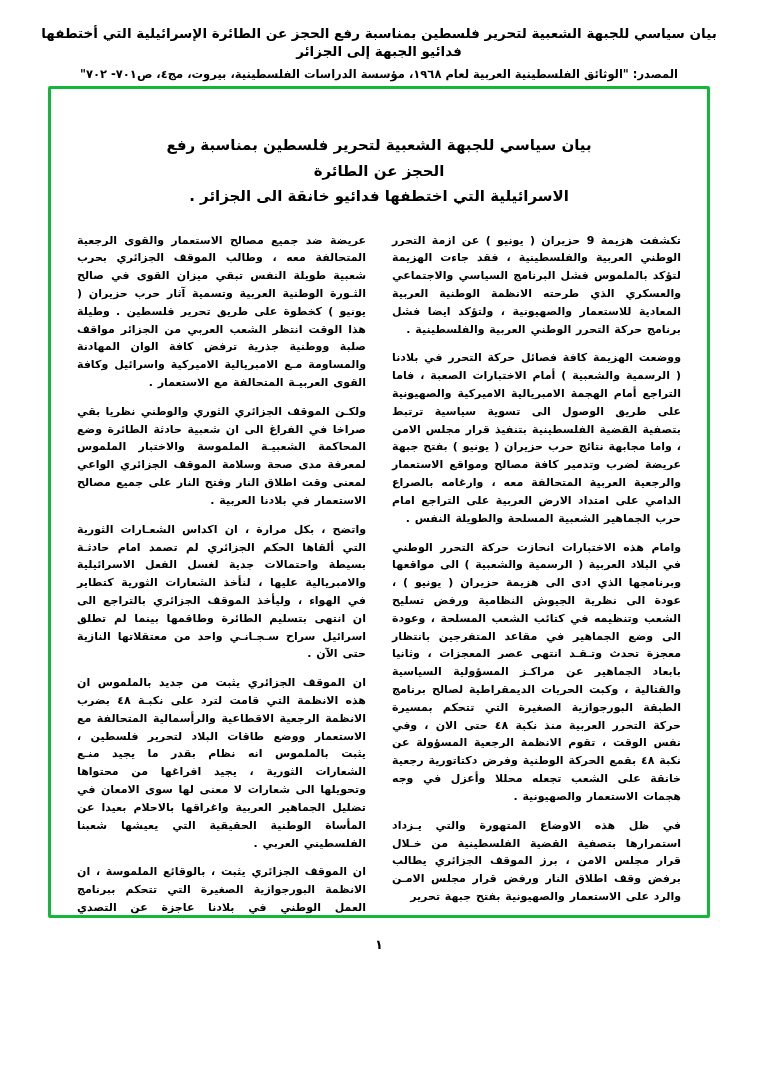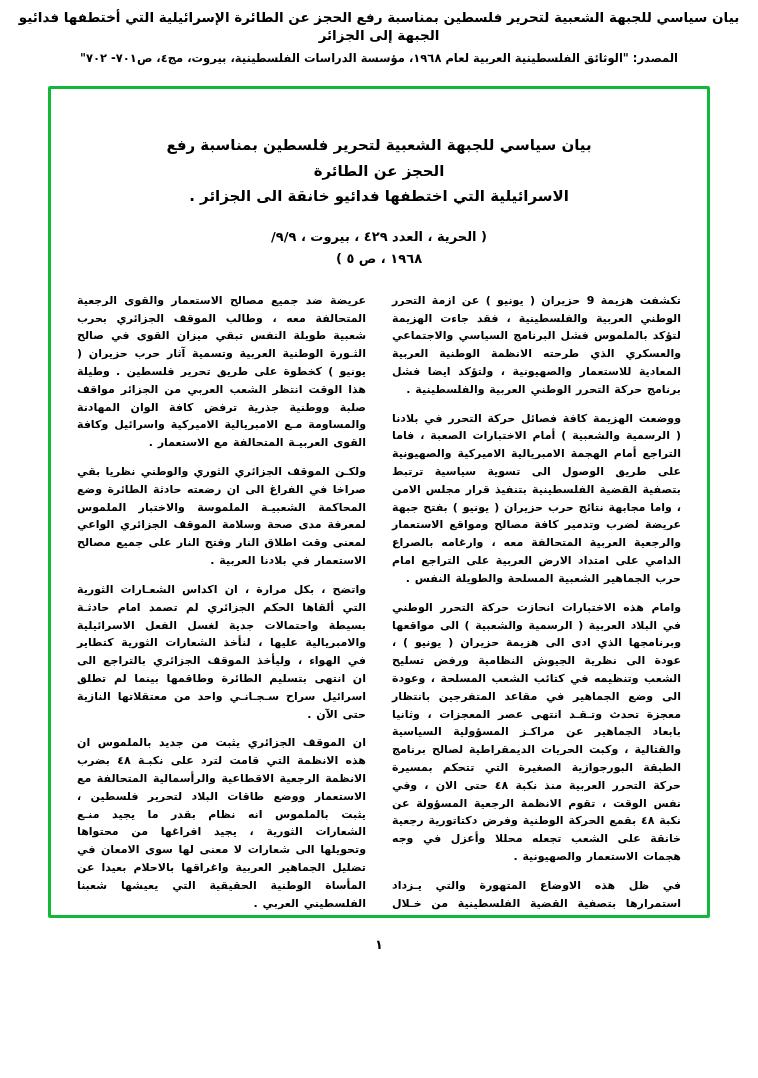--- a/index.html
+++ b/index.html
@@ -13,21 +13,21 @@
     font-family: "DejaVu Sans", sans-serif;
     color: #000000;
     position: relative;
     overflow: hidden;
   }
   .page {
     width: 758px;
     height: 966px;
     position: relative;
     box-sizing: border-box;
-    padding: 0;
+    padding: 16px;
   }
   .top-header {
     text-align: center;
     padding: 8px 18px 0 18px;
   }
   .top-title {
     font-size: 13.5px;
     font-weight: bold;
     line-height: 1.35;
     letter-spacing: 0px;
@@ -109,35 +109,31 @@
     <div class="top-source">المصدر: "الوثائق الفلسطينية العربية لعام ١٩٦٨، مؤسسة الدراسات الفلسطينية، بيروت، مج٤، ص٧٠١- ٧٠٢"</div>
   </div>
 
   <div class="frame">
 
     <div class="doc-title">
       <div>بيان سياسي للجبهة الشعبية لتحرير فلسطين بمناسبة رفع الحجز عن الطائرة</div>
       <div>الاسرائيلية التي اختطفها فدائيو خانقة الى الجزائر .</div>
     </div>
 
-    <div class="doc-ref">
-      <div>( الحرية ، العدد ٤٢٩ ، بيروت ، ٩/٩/</div>
-      <div>١٩٦٨ ، ص ٥ )</div>
-    </div>
 
     <div class="columns">
       <div class="col">
         <p>تكشفت هزيمة 9 حزيران ( يونيو ) عن ازمة التحرر الوطني العربية والفلسطينية ، فقد جاءت الهزيمة لتؤكد بالملموس فشل البرنامج السياسي والاجتماعي والعسكري الذي طرحته الانظمة الوطنية العربية المعادية للاستعمار والصهيونية ، ولتؤكد ايضا فشل برنامج حركة التحرر الوطني العربية والفلسطينية .</p>
         <p>ووضعت الهزيمة كافة فصائل حركة التحرر في بلادنا ( الرسمية والشعبية ) أمام الاختبارات الصعبة ، فاما التراجع أمام الهجمة الامبريالية الاميركية والصهيونية على طريق الوصول الى تسوية سياسية ترتبط بتصفية القضية الفلسطينية بتنفيذ قرار مجلس الامن ، واما مجابهة نتائج حرب حزيران ( يونيو ) بفتح جبهة عريضة لضرب وتدمير كافة مصالح ومواقع الاستعمار والرجعية العربية المتحالفة معه ، وارغامه بالصراع الدامي على امتداد الارض العربية على التراجع امام حرب الجماهير الشعبية المسلحة والطويلة النفس .</p>
         <p>وامام هذه الاختبارات انحازت حركة التحرر الوطني في البلاد العربية ( الرسمية والشعبية ) الى مواقعها وبرنامجها الذي ادى الى هزيمة حزيران ( يونيو ) ، عودة الى نظرية الجيوش النظامية ورفض تسليح الشعب وتنظيمه في كتائب الشعب المسلحة ، وعودة الى وضع الجماهير في مقاعد المتفرجين بانتظار معجزة تحدث وتـقـد انتهى عصر المعجزات ، وثانيا بابعاد الجماهير عن مراكـز المسؤولية السياسية والقتالية ، وكبت الحريات الديمقراطية لصالح برنامج الطبقة البورجوازية الصغيرة التي تتحكم بمسيرة حركة التحرر العربية منذ نكبة ٤٨ حتى الان ، وفي نفس الوقت ، تقوم الانظمة الرجعية المسؤولة عن نكبة ٤٨ بقمع الحركة الوطنية وفرض دكتاتورية رجعية خانقة على الشعب تجعله محللا وأعزل في وجه هجمات الاستعمار والصهيونية .</p>
         <p>في ظل هذه الاوضاع المتهورة والتي يـزداد استمرارها بتصفية القضية الفلسطينية من خـلال قرار مجلس الامن ، برز الموقف الجزائري يطالب برفض وقف اطلاق النار ورفض قرار مجلس الامـن والرد على الاستعمار والصهيونية بفتح جبهة تحرير</p>
       </div>
       <div class="col">
         <p>عريضة ضد جميع مصالح الاستعمار والقوى الرجعية المتحالفة معه ، وطالب الموقف الجزائري بحرب شعبية طويلة النفس تبقي ميزان القوى في صالح الثـورة الوطنية العربية وتسمية آثار حرب حزيران ( يونيو ) كخطوة على طريق تحرير فلسطين . وطيلة هذا الوقت انتظر الشعب العربي من الجزائر مواقف صلبة ووطنية جذرية ترفض كافة الوان المهادنة والمساومة مـع الامبريالية الاميركية واسرائيل وكافة القوى العربيـة المتحالفة مع الاستعمار .</p>
-        <p>ولكـن الموقف الجزائري الثوري والوطني نظريا بقي صراخا في الفراغ الى ان رضعته حادثة الطائرة وضع المحاكمة الشعبيـة الملموسة والاختبار الملموس لمعرفة مدى صحة وسلامة الموقف الجزائري الواعي لمعنى وقت اطلاق النار وفتح النار على جميع مصالح الاستعمار في بلادنا العربية .</p>
+        <p>ولكـن الموقف الجزائري الثوري والوطني نظريا بقي صراخا في الفراغ الى ان شعبية حادثة الطائرة وضع المحاكمة الشعبيـة الملموسة والاختبار الملموس لمعرفة مدى صحة وسلامة الموقف الجزائري الواعي لمعنى وقت اطلاق النار وفتح النار على جميع مصالح الاستعمار في بلادنا العربية .</p>
         <p>واتضح ، بكل مرارة ، ان اكداس الشعـارات الثورية التي ألقاها الحكم الجزائري لم تصمد امام حادثـة بسيطة واحتمالات جدية لغسل الفعل الاسرائيلية والامبريالية عليها ، لنأخذ الشعارات الثورية كتطاير في الهواء ، وليأخذ الموقف الجزائري بالتراجع الى ان انتهى بتسليم الطائرة وطاقمها بينما لم تطلق اسرائيل سراح سـجـانـي واحد من معتقلاتها النازية حتى الآن .</p>
         <p>ان الموقف الجزائري يثبت من جديد بالملموس ان هذه الانظمة التي قامت لترد على نكبـة ٤٨ بضرب الانظمة الرجعية الاقطاعية والرأسمالية المتحالفة مع الاستعمار ووضع طاقات البلاد لتحرير فلسطين ، يثبت بالملموس انه نظام بقدر ما يجيد منـع الشعارات الثورية ، يجيد افراغها من محتواها وتحويلها الى شعارات لا معنى لها سوى الامعان في تضليل الجماهير العربية واغراقها بالاحلام بعيدا عن المأساة الوطنية الحقيقية التي يعيشها شعبنا الفلسطيني العربي .</p>
         <p>ان الموقف الجزائري يثبت ، بالوقائع الملموسة ، ان الانظمة البورجوازية الصغيرة التي تتحكم ببرنامج العمل الوطني في بلادنا عاجزة عن التصدي للامبريالية الاميركية والصهيونية وكافة القوى الرجعية المتحالفة معها .</p>
 
       </div>
     </div>
 
   </div>
 
   <div class="page-number">١</div>

